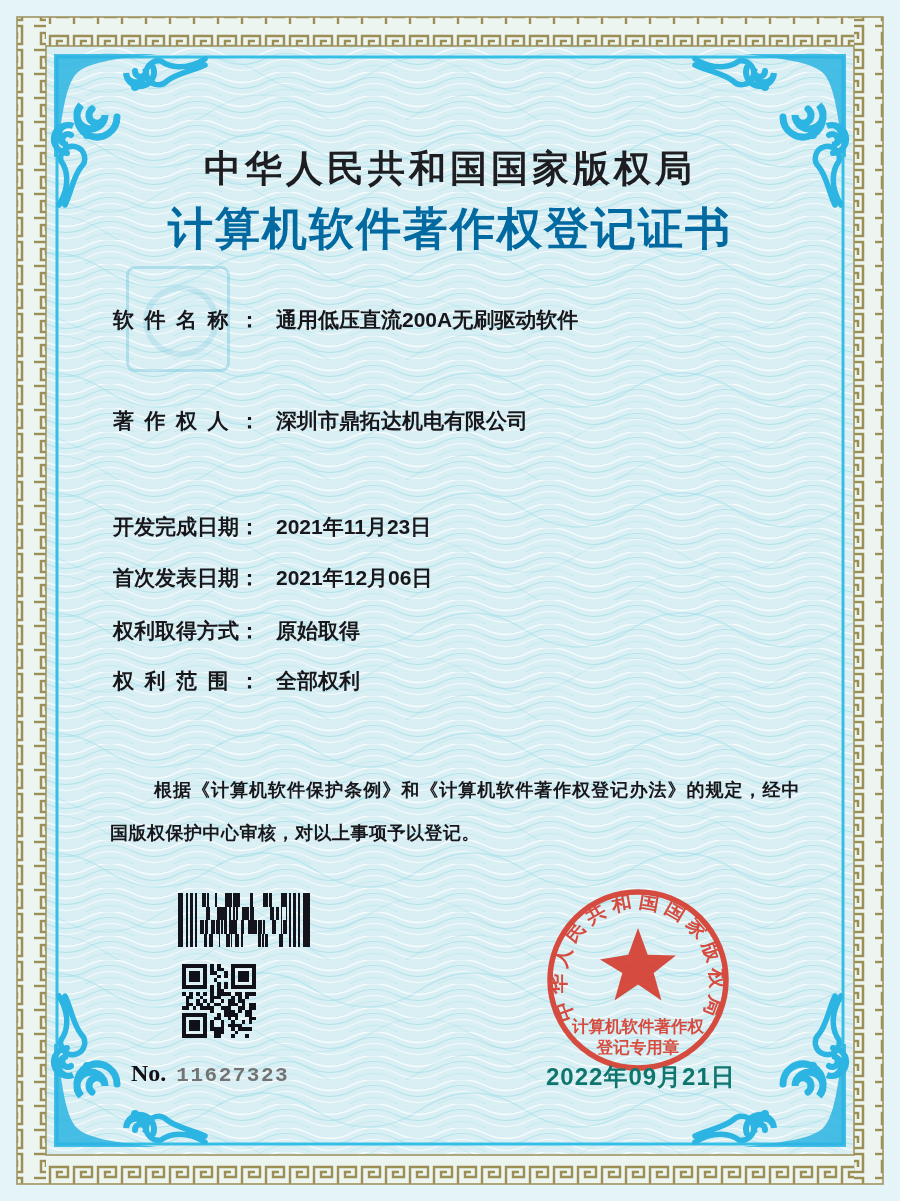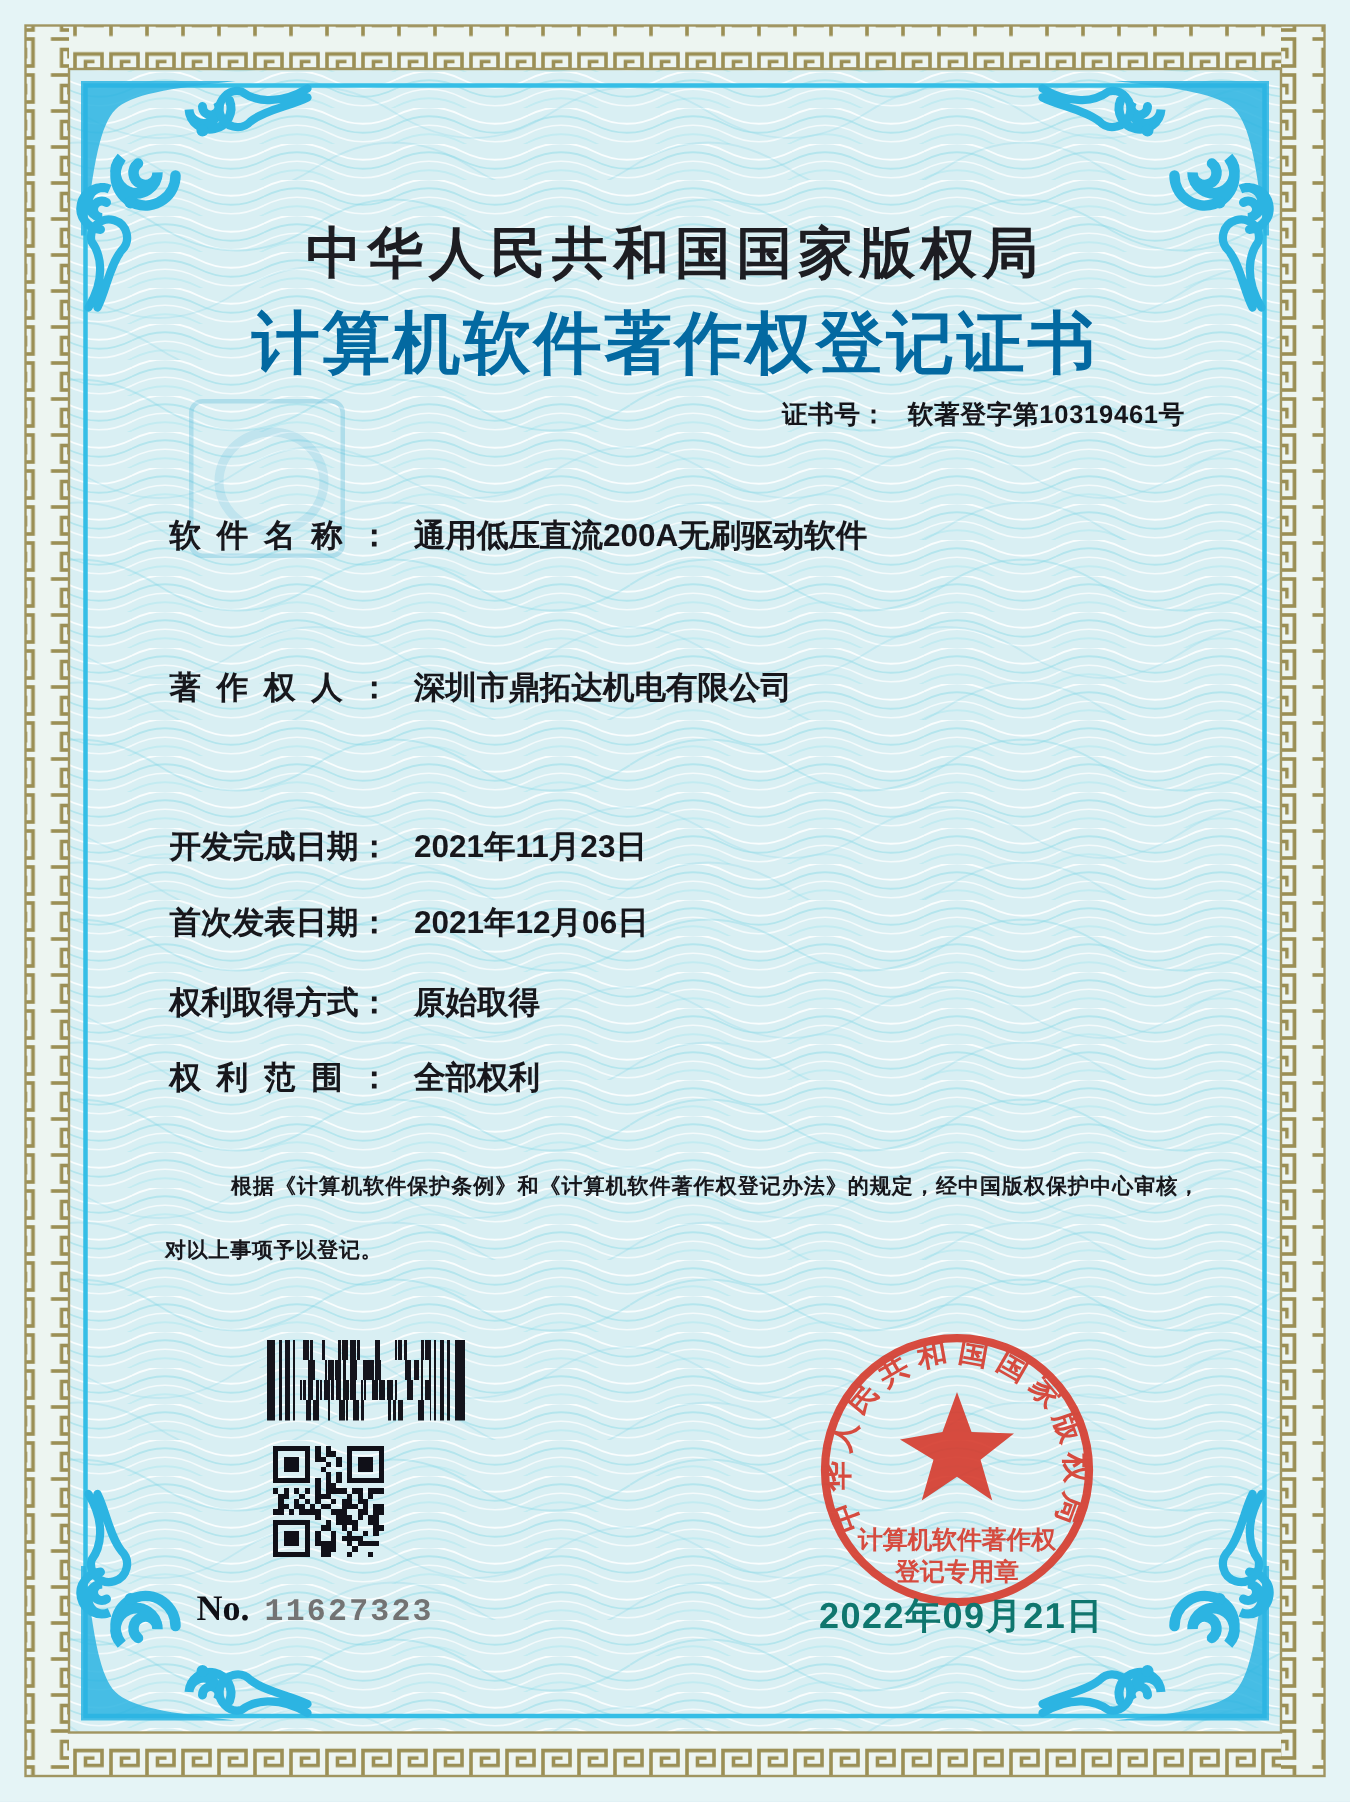--- a/index.html
+++ b/index.html
@@ -24,34 +24,34 @@
     font-size:17px;font-weight:700;color:#15151a;letter-spacing:.5px;
     white-space:nowrap;
   }
   .certno .lbl{margin-right:14px;}
   .field{
     position:absolute;left:113px;font-size:21px;font-weight:700;color:#17171c;
     white-space:nowrap;line-height:26px;
   }
   .flabel{
     display:inline-block;width:147px;
-    text-align:justify;text-align-last:justify;margin-top:38px;-moz-text-align-last:justify;
+    text-align:justify;text-align-last:justify;-moz-text-align-last:justify;
   }
   .fvalue{margin-left:16px;}
   .fvalue2{margin-left:163px;margin-top:9px;}
   .f1{top:307px;}
   .f2{top:408px;}
   .f3{top:514px;}
   .f4{top:565px;}
   .f5{top:618px;}
   .f6{top:668px;}
   .f7{top:718px;}
   .statement{
     position:absolute;left:110px;top:769px;width:690px;
-    font-size:14px;font-weight:700;color:#17171c;line-height:43px;
+    font-size:18px;font-weight:700;color:#17171c;line-height:43px;
     text-indent:44px;text-align:justify;letter-spacing:.5px;margin:0;
   }
   .serial{
     position:absolute;left:131px;top:1060px;
     font-size:24px;font-weight:700;color:#101016;
     font-family:"Liberation Serif","DejaVu Serif",serif;white-space:nowrap;
   }
   .serial .num{
     font-family:Liberation Mono, monospace;
     font-size:21px;color:#737373;letter-spacing:1.5px;margin-left:10px;
@@ -130,23 +130,20 @@
     <use href="#orn" transform="translate(57,1144) scale(1,-1)"></use>
     <use href="#orn" transform="translate(843,1144) scale(-1,-1)"></use>
   </svg>
 
   <div class="wm">
     <div class="wm-inner"></div>
   </div>
 
   <div class="authority">中华人民共和国国家版权局</div>
   <div class="cert-title">计算机软件著作权登记证书</div>
-  <div class="certno">
-    <span class="lbl">证书号：</span><span>软著登字第10319461号</span>
-  </div>
 
   <div class="field f1">
     <div>
       <span class="flabel">软件名称：</span><span class="fvalue">通用低压直流200A无刷驱动软件</span>
     </div>
   </div>
   <div class="field f2">
     <span class="flabel">著作权人：</span><span class="fvalue">深圳市鼎拓达机电有限公司</span>
   </div>
   <div class="field f3">

